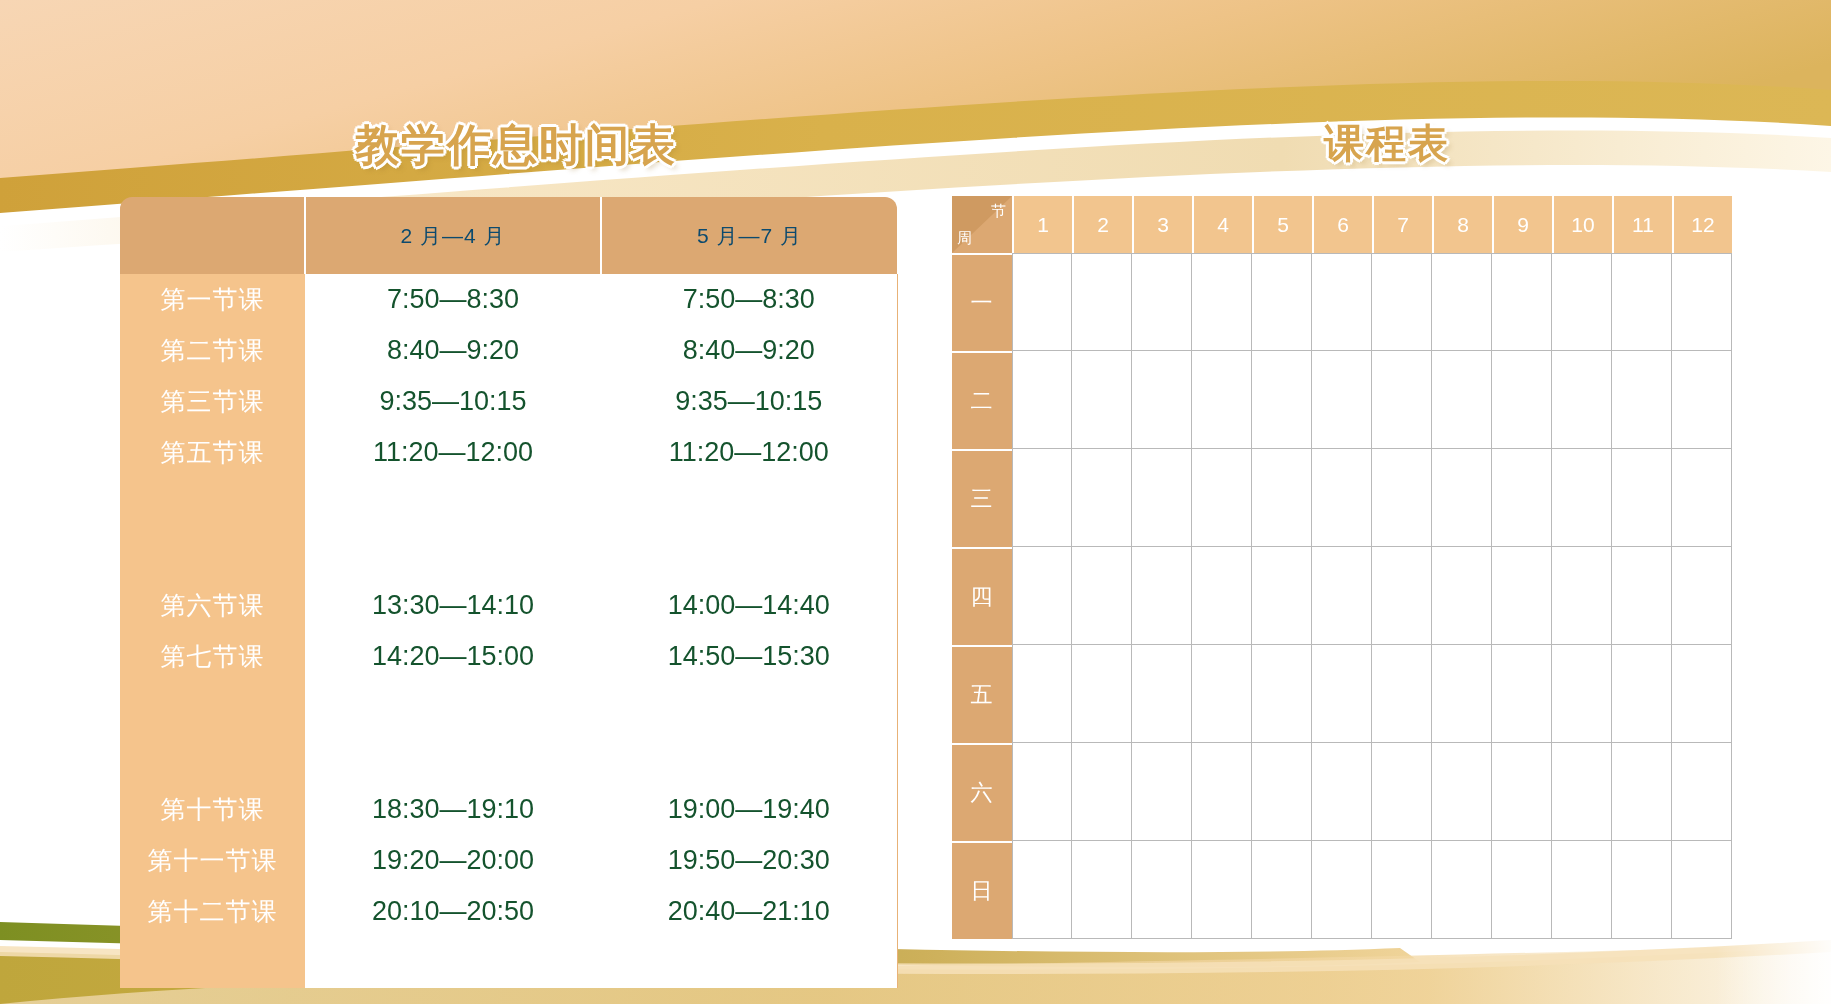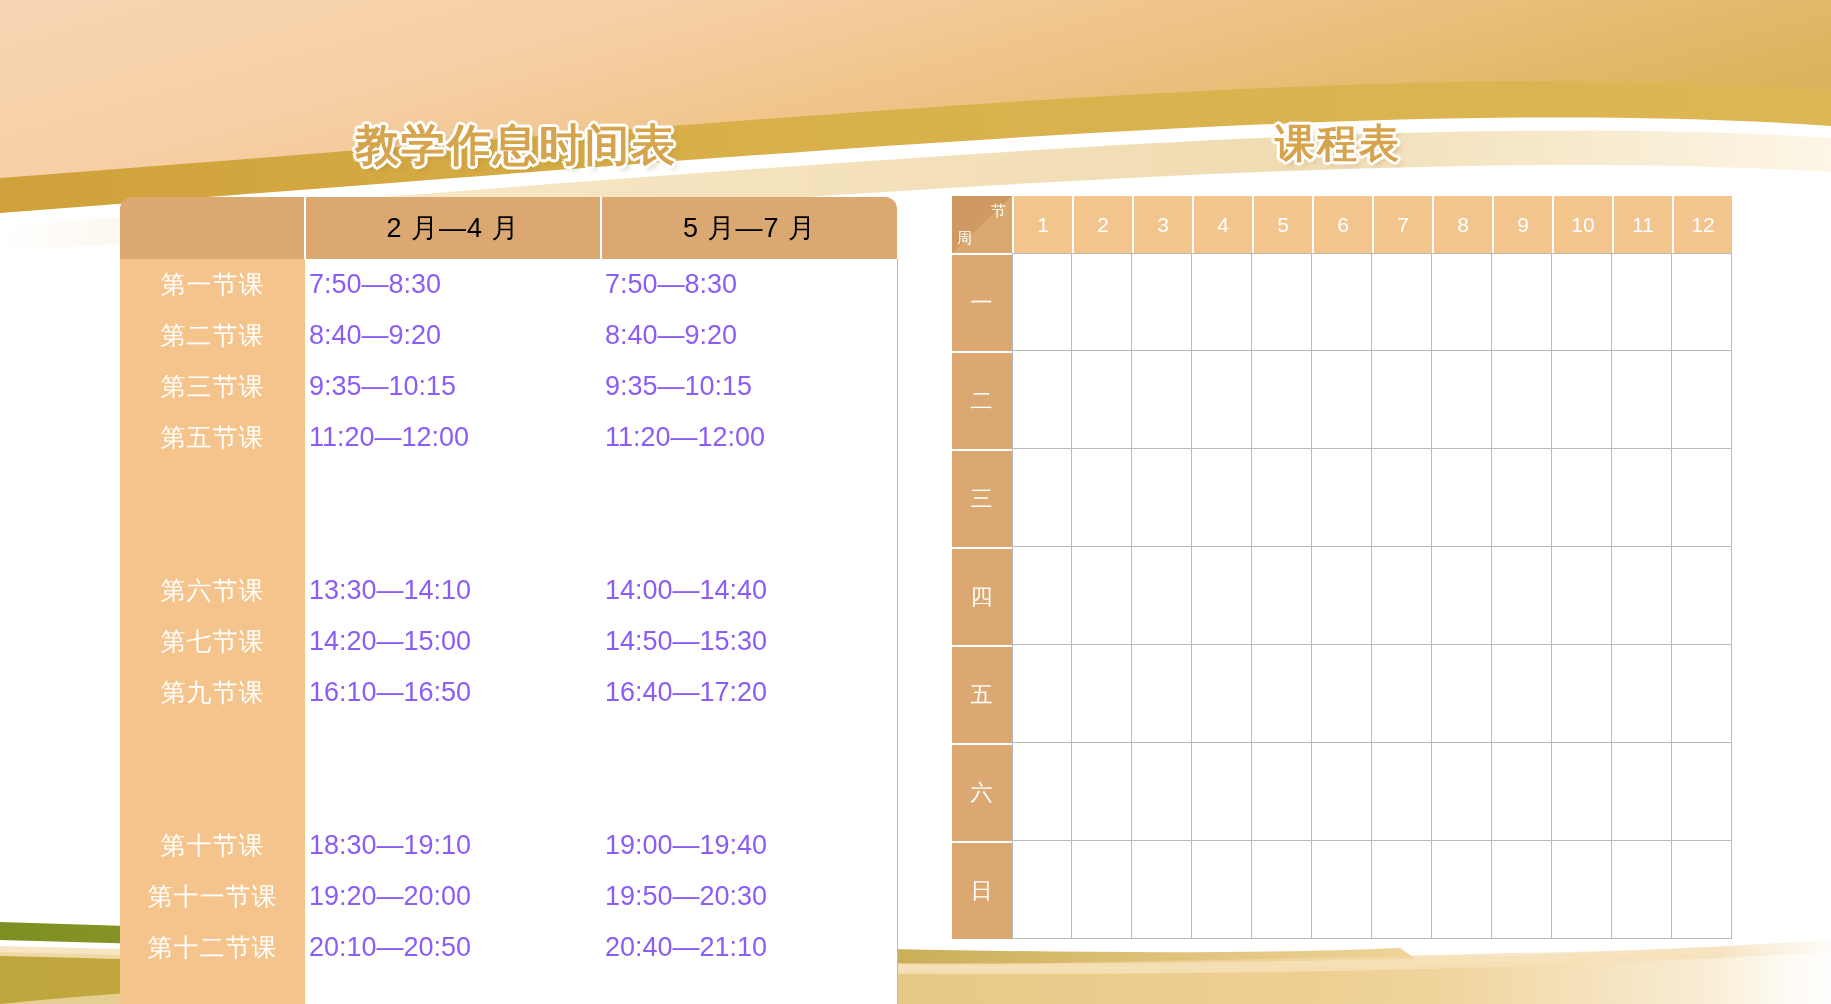--- a/index.html
+++ b/index.html
@@ -38,44 +38,44 @@
        2px  2px 0 #ffffff,
       -3px  0   0 #ffffff,
        3px  0   0 #ffffff,
        0   -3px 0 #ffffff,
        0    3px 0 #ffffff,
        4px  4px 5px rgba(150,110,40,0.28);
     white-space: nowrap;
     padding-left: 30px;
   }
   #title-left  { left: 325px; top: 116px; font-size: 44px; }
-  #title-right { left: 1245px; top: 116px; font-size: 40px; }
+  #title-right { left: 1294px; top: 116px; font-size: 40px; }
 
   
   .left-table-wrap {
     position: absolute;
     left: 120px;
     top: 197px;
     width: 777px;
     z-index: 4;
   }
   table.sched {
     border-collapse: collapse;
     width: 777px;
     table-layout: fixed;
   }
   table.sched col.c-label { width: 185px; }
   table.sched col.c-time  { width: 296px; }
 
   table.sched thead th {
     background: #dca872;
-    color: #000000;
+    color: #0c4a6e;
     font-weight: normal;
-    font-size: 27px;
-    height: 62px;
+    font-size: 21px;
+    height: 77px;
     padding: 0;
     border: none;
     text-align: center;
     vertical-align: middle;
     letter-spacing: 1px;
   }
   table.sched thead th.hdr-blank { border-right: 2px solid #ffffff; }
   table.sched thead th.hdr-first {
     border-top-left-radius: 12px;
     border-bottom-left-radius: 0;
@@ -94,22 +94,23 @@
   td.lbl {
     background: #f5c48c;
     color: #ffffff;
     font-size: 25px;
     text-align: center;
     letter-spacing: 1px;
     border-right: 1px solid #e8b277;
   }
   td.tm {
     background: #ffffff;
-    color: #8b5cf6;
+    color: #14532d;
     font-size: 27px;
+    text-align: center;
     border-right: 1px solid #e8b277;
   }
   td.tm.last { border-right: 1px solid #e8b277; }
 
   tr.spacer-row td { height: 22px; }
   tr.spacer-row td.lbl { background: #f5c48c; }
   tr.divider-row td {
     height: 0;
     border-bottom: 1px solid #e0a868;
   }
@@ -306,25 +307,20 @@
         </tr>
         <tr>
           <td class="lbl">第六节课</td>
           <td class="tm">13:30—14:10</td>
           <td class="tm last">14:00—14:40</td>
         </tr>
         <tr>
           <td class="lbl">第七节课</td>
           <td class="tm">14:20—15:00</td>
           <td class="tm last">14:50—15:30</td>
-        </tr>
-        <tr>
-          <td class="lbl">第九节课</td>
-          <td class="tm">16:10—16:50</td>
-          <td class="tm last">16:40—17:20</td>
         </tr>
         <tr class="spacer-row divider-row">
           <td class="lbl"></td>
           <td class="tm"></td>
           <td class="tm last"></td>
         </tr>
         <tr class="spacer-row">
           <td class="lbl"></td>
           <td class="tm"></td>
           <td class="tm last"></td>

